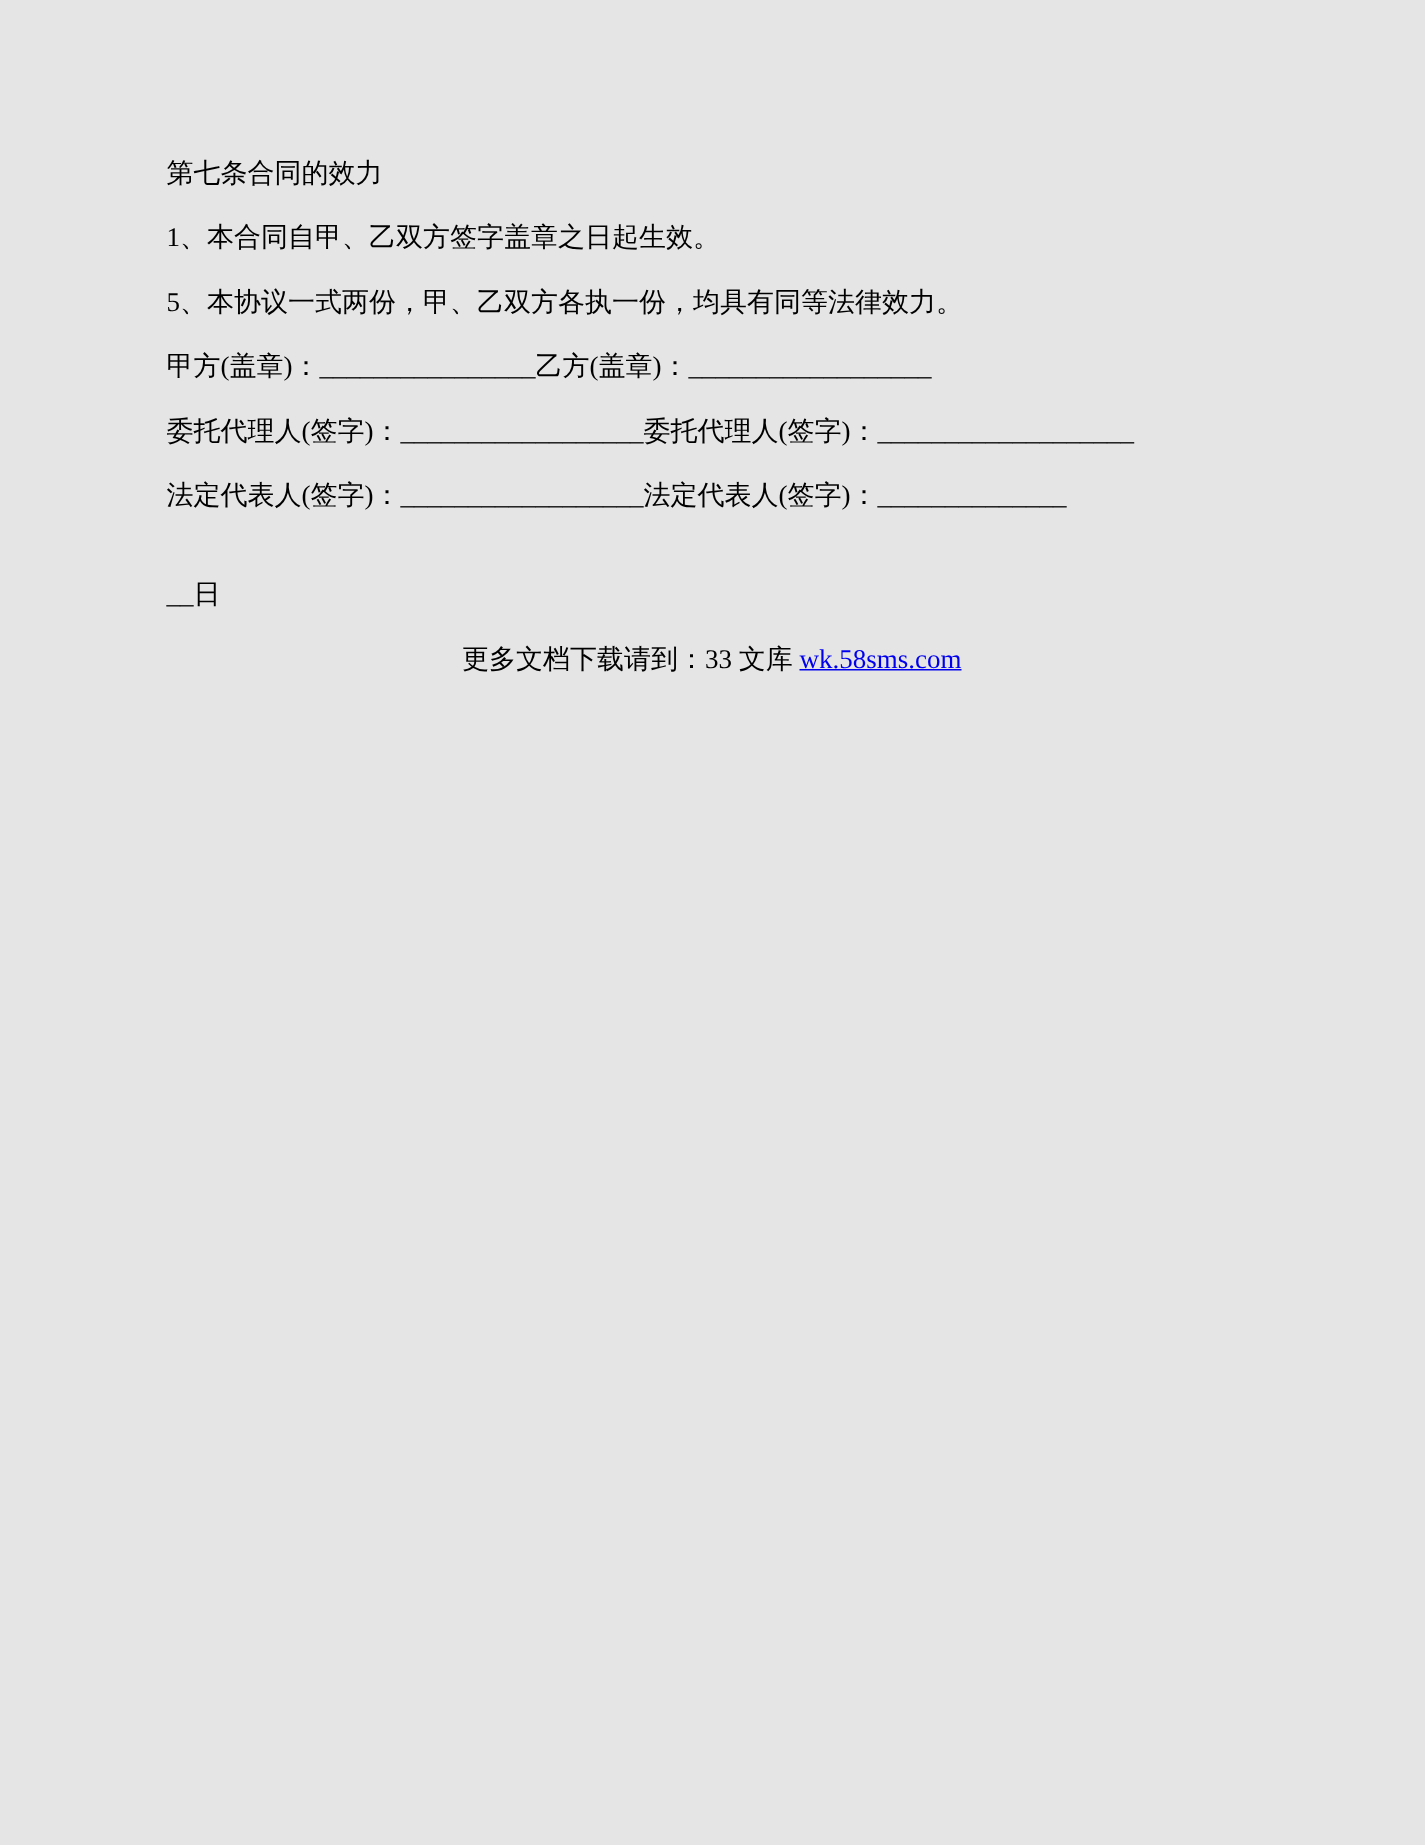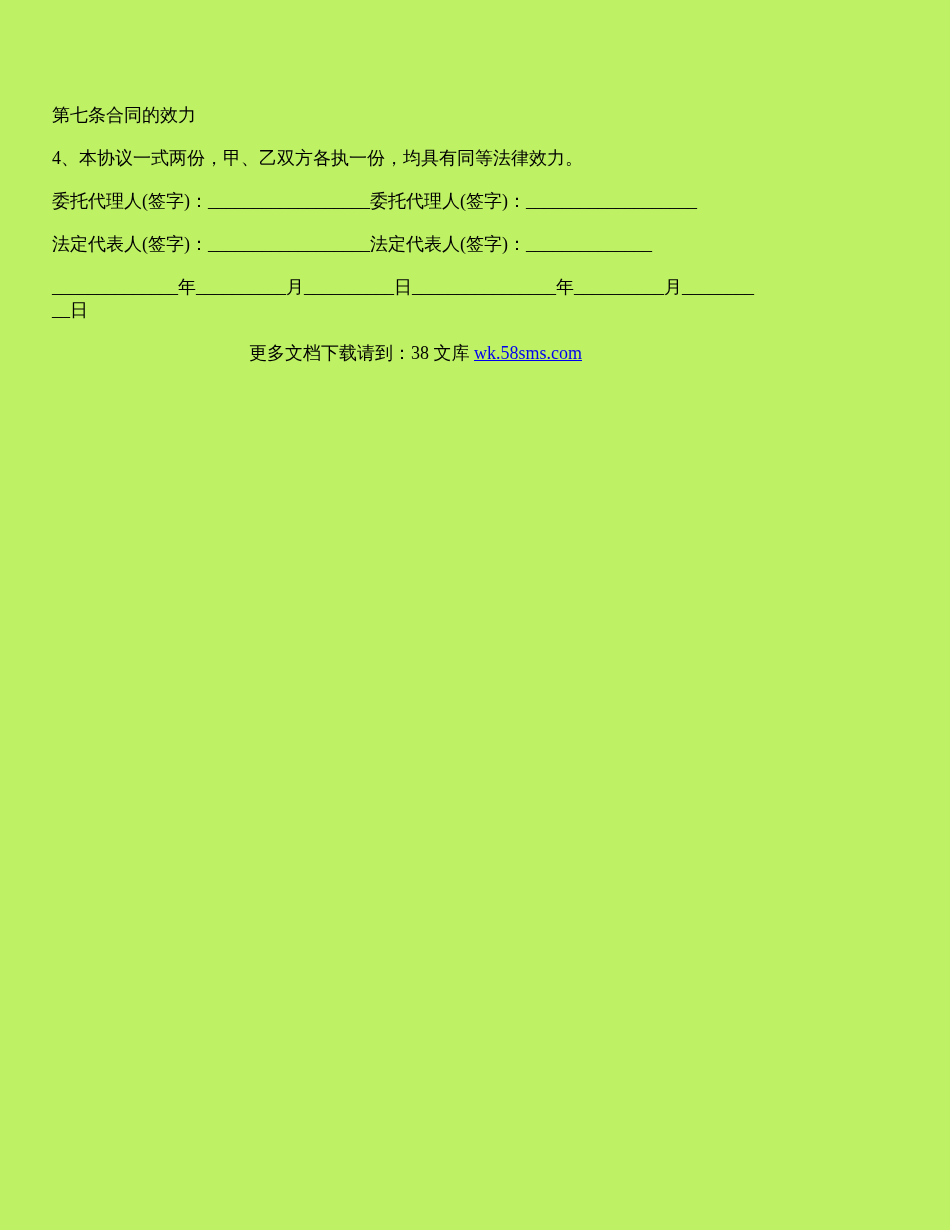--- a/index.html
+++ b/index.html
@@ -12,22 +12,22 @@
     height: 1230px;
     font-family: "Liberation Serif", "DejaVu Serif", serif;
     font-size: 18px;
     color: #000000;
     overflow: hidden;
   }
   .page {
     box-sizing: border-box;
     width: 950px;
     height: 1230px;
-    padding: 104px 110px 0 52px;
-    background: #bef264;
+    padding: 104px 110px 0 111px;
+    background: #e5e5e5;
   }
   .page p {
     margin: 0 0 20px 0;
     line-height: 23px;
     max-width: 727px;
     word-wrap: break-word;
   }
   .footer-line {
     text-align: center;
     margin-top: 0;
@@ -38,32 +38,34 @@
     cursor: pointer;
   }
 </style>
 </head>
 <body>
 
 <div class="page">
 
   <p>第七条合同的效力</p>
 
+  <p>1、本合同自甲、乙双方签字盖章之日起生效。</p>
 
-  <p>4、本协议一式两份，甲、乙双方各执一份，均具有同等法律效力。</p>
+  <p>5、本协议一式两份，甲、乙双方各执一份，均具有同等法律效力。</p>
 
 
+  <p>甲方(盖章)：________________乙方(盖章)：__________________</p>
 
   <p>委托代理人(签字)：__________________委托代理人(签字)：___________________</p>
 
   <p>法定代表人(签字)：__________________法定代表人(签字)：______________</p>
 
 
   <p>
-    <span>______________年__________月__________日________________年__________月________</span><br>
+    <br>
     <span>__日</span>
   </p>
 
   <p class="footer-line">
-    <span>更多文档下载请到：38 文库 </span><a class="doc-link" href="#">wk.58sms.com</a>
+    <span>更多文档下载请到：33 文库 </span><a class="doc-link" href="#">wk.58sms.com</a>
   </p>
 
 </div>
 
 </body></html>

